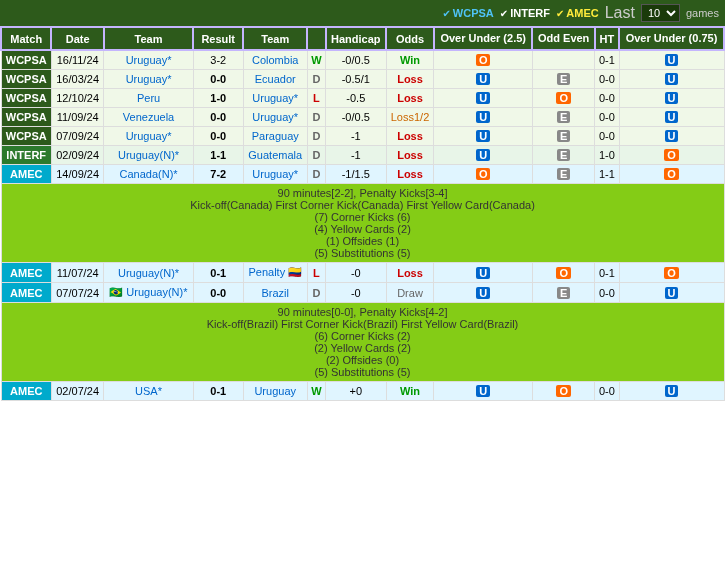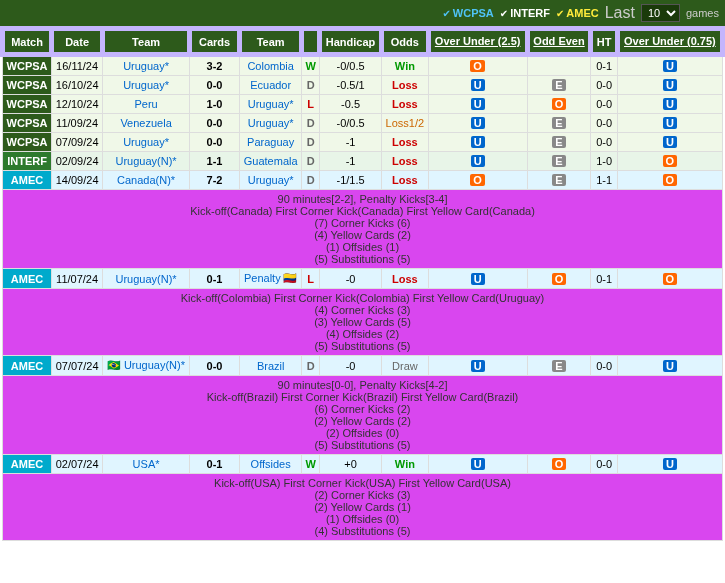--- a/index.html
+++ b/index.html
@@ -37,21 +37,21 @@
     table.main-table {
       width: 100%;
       border-collapse: collapse;
     }
     table.main-table th {
       background: #2d5a1b;
       color: white;
       text-align: center;
       padding: 4px 3px;
       font-size: 11px;
-      border: 5px solid #c4b5fd;
+      border: 2px solid #c4b5fd;
     }
     table.main-table td {
       text-align: center;
       padding: 3px 3px;
       border: 1px solid #ddd;
       font-size: 11px;
     }
     .row-wcpsa td:first-child { background: #2d5a1b; color: white; font-weight: bold; }
     .row-interf td:first-child { background: #2d7a2d; color: white; font-weight: bold; }
     .row-amec td:first-child { background: #00aacc; color: white; font-weight: bold; }
@@ -78,29 +78,29 @@
     .detail-row td {
       background: #f9f9f9;
       color: #333;
       font-size: 10.5px;
       text-align: center;
       padding: 2px 4px;
       border-top: none;
       border-bottom: 1px solid #ddd;
     }
     .detail-row.amec-detail td {
-      background: #d946ef;
+      background: #84cc16;
     }
 
     .comp-badge {
       font-weight: bold;
       font-size: 11px;
     }
     
-    .header-over { font-size: 10px; line-height: 1.2; text-decoration: underline; }
+    .header-over { font-size: 10px; line-height: 1.2; }
   </style>
 </head>
 <body>
 
 <div class="header-bar">
   <span class="check-item">
     <span class="checkmark check-wcpsa">✔</span>
     <span style="color:#4fc3f7; font-weight:bold;">WCPSA</span>
   </span>
   <span class="check-item">
@@ -119,49 +119,49 @@
   </select>
   <span class="games-label">games</span>
 </div>
 
 <table class="main-table">
   <thead>
     <tr>
       <th>Match</th>
       <th>Date</th>
       <th>Team</th>
-      <th style="width:50px;"><span>Cards</span></th>
+      <th style="width:50px;"><span>Result</span></th>
       <th>Team</th>
       <th></th>
       <th>Handicap</th>
       <th>Odds</th>
       <th class="header-over"><span>Over Under (2.5)</span></th>
       <th class="header-over"><span>Odd Even</span></th>
       <th>HT</th>
       <th class="header-over"><span>Over Under (0.75)</span></th>
     </tr>
   </thead>
   <tbody id="table-body">
   <tr class="row-wcpsa">
     <td style="background:#2d5a1b;color:white;"><span class="comp-badge">WCPSA</span></td>
     <td>16/11/24</td>
     <td><span class="team-link">Uruguay*</span></td>
-    <td style="font-weight:bold;">3-2</td>
+    <td style="font-weight:normal;">3-2</td>
     <td><span class="team-link">Colombia</span></td>
     <td class="result-w">W</td>
     <td>-0/0.5</td>
     <td class="outcome-win">Win</td>
     <td><span class="badge-o">O</span></td>
     <td></td>
     <td>0-1</td>
     <td><span class="badge-u">U</span></td>
   </tr>
       <tr class="row-wcpsa">
     <td style="background:#2d5a1b;color:white;"><span class="comp-badge">WCPSA</span></td>
-    <td>16/10/24</td>
+    <td>16/03/24</td>
     <td><span class="team-link">Uruguay*</span></td>
     <td style="font-weight:bold;">0-0</td>
     <td><span class="team-link">Ecuador</span></td>
     <td class="result-d">D</td>
     <td>-0.5/1</td>
     <td class="outcome-loss">Loss</td>
     <td><span class="badge-u">U</span></td>
     <td><span class="badge-e">E</span></td>
     <td>0-0</td>
     <td><span class="badge-u">U</span></td>
@@ -253,29 +253,20 @@
     <td style="font-weight:bold;">0-1</td>
     <td><span class="team-link">Penalty 🇨🇴</span></td>
     <td class="result-l">L</td>
     <td>-0</td>
     <td class="outcome-loss">Loss</td>
     <td><span class="badge-u">U</span></td>
     <td><span class="badge-o">O</span></td>
     <td>0-1</td>
     <td><span class="badge-o">O</span></td>
   </tr>
-      <tr class="detail-row amec-detail">
-        <td colspan="12">
-          <div>Kick-off(Colombia)   First Corner Kick(Colombia)   First Yellow Card(Uruguay)</div>
-          <div>(4) Corner Kicks (3)</div>
-          <div>(3) Yellow Cards (5)</div>
-          <div>(4) Offsides (2)</div>
-          <div>(5) Substitutions (5)</div>
-        </td>
-      </tr>
       <tr class="row-amec">
     <td style="background:#00aacc;color:white;"><span class="comp-badge">AMEC</span></td>
     <td>07/07/24</td>
     <td><span class="team-link">🇧🇷 Uruguay(N)*</span></td>
     <td style="font-weight:bold;">0-0</td>
     <td><span class="team-link">Brazil</span></td>
     <td class="result-d">D</td>
     <td>-0</td>
     <td class="outcome-draw">Draw</td>
     <td><span class="badge-u">U</span></td>
@@ -291,32 +282,23 @@
           <div>(2) Yellow Cards (2)</div>
           <div>(2) Offsides (0)</div>
           <div>(5) Substitutions (5)</div>
         </td>
       </tr>
       <tr class="row-amec">
     <td style="background:#00aacc;color:white;"><span class="comp-badge">AMEC</span></td>
     <td>02/07/24</td>
     <td><span class="team-link">USA*</span></td>
     <td style="font-weight:bold;">0-1</td>
-    <td><span class="team-link">Offsides</span></td>
+    <td><span class="team-link">Uruguay</span></td>
     <td class="result-w">W</td>
     <td>+0</td>
     <td class="outcome-win">Win</td>
     <td><span class="badge-u">U</span></td>
     <td><span class="badge-o">O</span></td>
     <td>0-0</td>
     <td><span class="badge-u">U</span></td>
   </tr>
-      <tr class="detail-row amec-detail">
-        <td colspan="12">
-          <div>Kick-off(USA)   First Corner Kick(USA)   First Yellow Card(USA)</div>
-          <div>(2) Corner Kicks (3)</div>
-          <div>(2) Yellow Cards (1)</div>
-          <div>(1) Offsides (0)</div>
-          <div>(4) Substitutions (5)</div>
-        </td>
-      </tr>
     </tbody>
 </table>
 
 </body></html>

